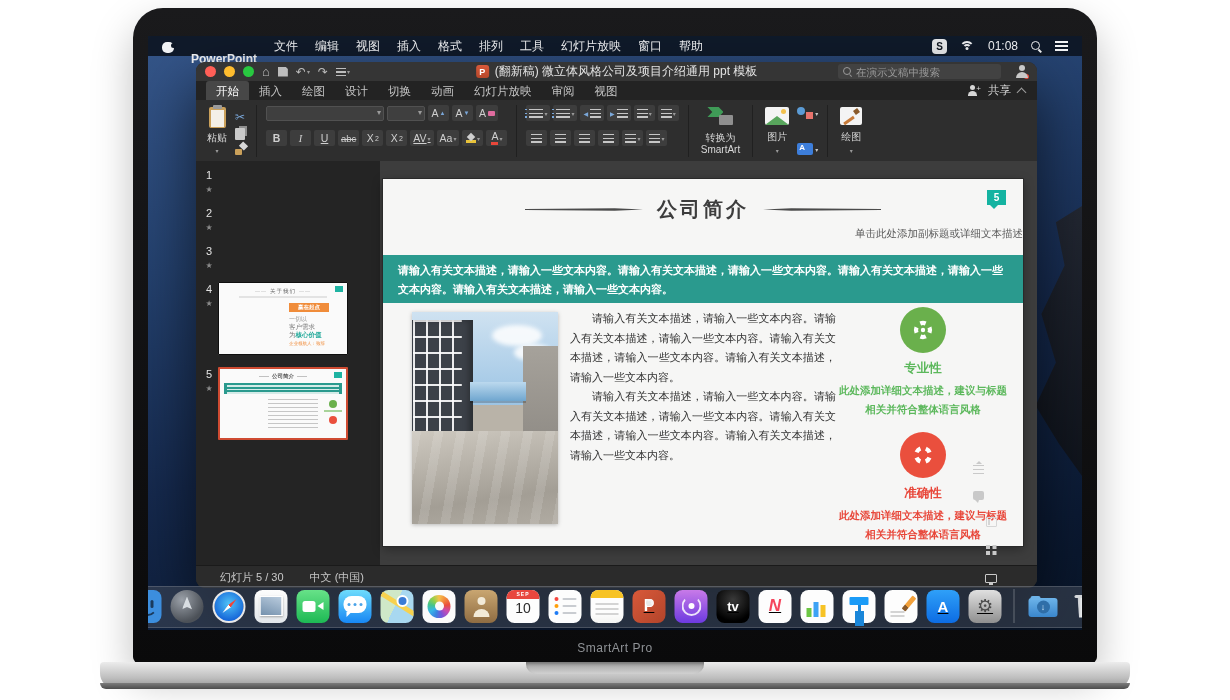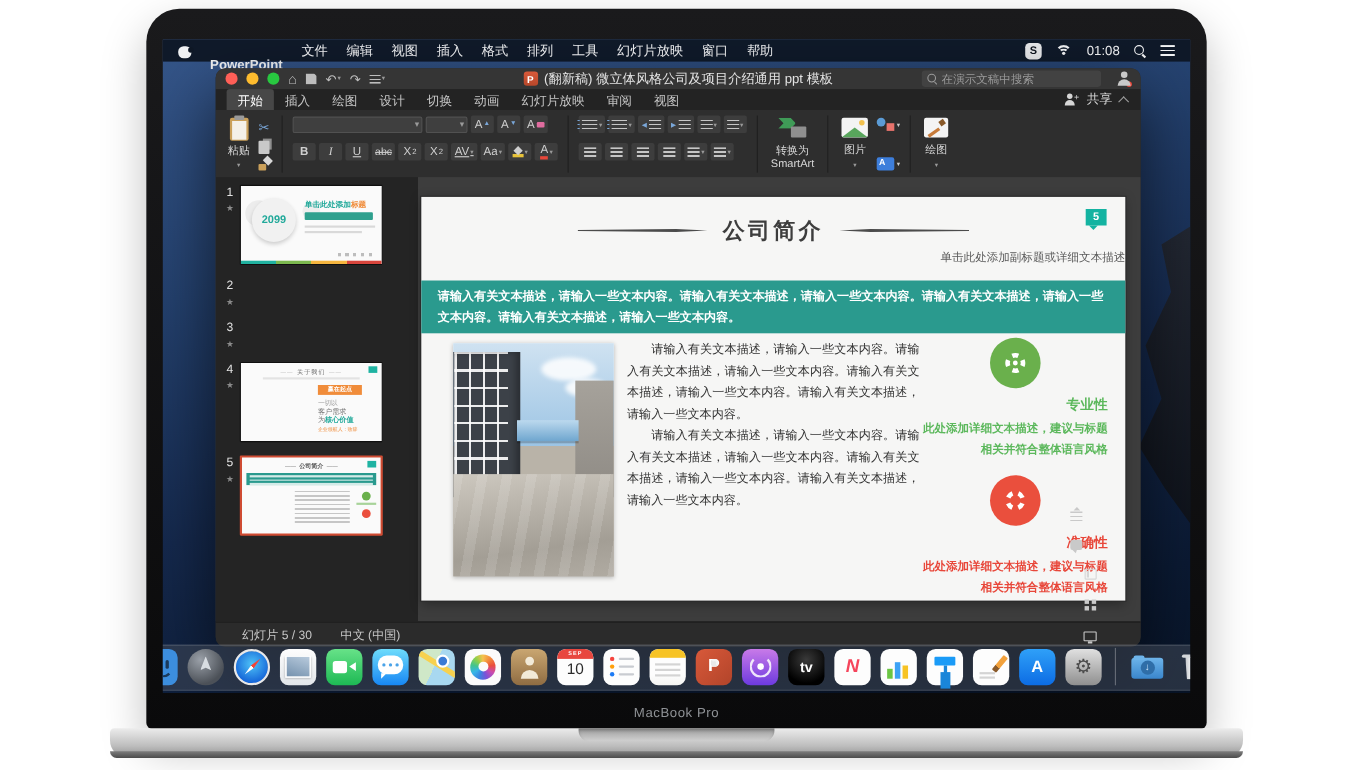--- a/index.html
+++ b/index.html
@@ -197,21 +197,21 @@
   .photo .cloud { position:absolute; background:#fff; border-radius:50%; filter:blur(2px); opacity:.85; }
   .photo .bld-l { position:absolute; left:0; top:4%; width:42%; height:62%; background:#3c4148;
     background-image:repeating-linear-gradient(90deg, rgba(255,255,255,.9) 0 2px, transparent 2px 13px), repeating-linear-gradient(rgba(255,255,255,.9) 0 2px, transparent 2px 16px);
     background-size:80% 100%; background-position:10% 30%; background-repeat:no-repeat; box-shadow:inset -4px 0 6px rgba(0,0,0,.3); }
   .photo .bld-r { position:absolute; right:0; top:16%; width:24%; height:50%; background:linear-gradient(#a6a29b,#8e8a84); }
   .photo .bridge { position:absolute; left:40%; right:22%; top:33%; height:9%; background:linear-gradient(#bcd9ee,#6fa6cf); box-shadow:0 2px 0 rgba(0,0,0,.2); }
   .photo .ground { position:absolute; left:0; right:0; bottom:0; height:44%; background:linear-gradient(172deg,#cdc8bf,#a39e95 70%,#b0aba2); }
   .photo .ground::before { content:""; position:absolute; inset:0; background:repeating-linear-gradient(100deg, rgba(255,255,255,.12) 0 9px, transparent 9px 22px); }
   .s-body { position:absolute; left:187px; top:130px; width:266px; color:#333; font-size:11px; line-height:19.5px; text-align:justify; }
   .s-body p { text-indent:2em; }
-  .s-feat { position:absolute; left:456px; top:128px; width:168px; text-align:right; }
+  .s-feat { position:absolute; left:456px; top:128px; width:168px; text-align:center; }
   .feat-circle { width:46px; height:46px; border-radius:50%; margin:0 auto; display:flex; align-items:center; justify-content:center; }
   .feat-title { font-size:12.5px; font-weight:bold; margin-top:7px; }
   .feat-desc { font-size:10.5px; font-weight:bold; line-height:1.85; margin-top:4px; }
   .green { color:#5cb85c; } .red { color:#e8473a; }
   .bg-green { background:#6ab04c; } .bg-red { background:#ea4f3d; }
 
   
   .statusbar { height:23px; background:#2b2b2b; border-top:1px solid #1a1a1a; display:flex; align-items:center; padding:0 10px 0 24px; font-size:11px; color:#c9c9c9; gap:26px; flex:none; }
   .sb-right { margin-left:auto; display:flex; align-items:center; gap:11px;flex-direction:column; }
   .sb-item { display:flex; align-items:center; gap:4px; }
@@ -230,21 +230,21 @@
   .zoom-track { width:72px; height:3px; background:#5a5a5a; border-radius:2px; position:relative; }
   .zoom-thumb { position:absolute; left:56%; top:-4px; width:10px; height:10px; border-radius:50%; background:#d8d8d8; }
   .fit-ic { width:12px; height:12px; position:relative; }
   .fit-ic::before,.fit-ic::after { content:""; position:absolute; width:4px; height:4px; }
   .fit-ic::before { left:0; top:0; border-left:1.5px solid #c9c9c9; border-top:1.5px solid #c9c9c9; box-shadow:8px 0 0 -1.5px transparent; }
   .fit-ic::after { right:0; bottom:0; border-right:1.5px solid #c9c9c9; border-bottom:1.5px solid #c9c9c9; }
   .fit-ic i::before { content:""; position:absolute; right:0; top:0; width:4px; height:4px; border-right:1.5px solid #c9c9c9; border-top:1.5px solid #c9c9c9; }
   .fit-ic i::after { content:""; position:absolute; left:0; bottom:0; width:4px; height:4px; border-left:1.5px solid #c9c9c9; border-bottom:1.5px solid #c9c9c9; }
 
   
-  .dock { position:absolute; left:50%; transform:translateX(-50%); bottom:2px; height:42px; background:rgba(70,78,92,.5); border:1px solid rgba(255,255,255,.16); border-radius:10px; display:flex; align-items:center; gap:9px; padding:3px 7px 5px; }
+  .dock { position:absolute; left:50%; transform:translateX(-50%); bottom:2px; height:42px; background:rgba(70,78,92,.5); border:1px solid rgba(255,255,255,.16); border-radius:10px; display:flex; align-items:center; gap:9px; padding:3px 7px 5px;text-decoration:underline; }
   .dk { width:33px; height:33px; border-radius:8px; position:relative; flex:none; }
   .dk.running::after { content:""; position:absolute; left:50%; transform:translateX(-50%); bottom:-5px; width:3px; height:3px; border-radius:50%; background:#e8e8e8; }
   .dk-finder { background:linear-gradient(90deg,#8fd0f2 50%,#3c8ede 50%); overflow:hidden; }
   .dk-finder::before{content:""; position:absolute; left:8px; top:10px; width:3px; height:8px; background:#1a3a5c; box-shadow:14px 0 #1a3a5c; border-radius:2px;}
   .dk-finder::after{content:""; position:absolute; left:8px; top:14px; width:17px; height:10px; border:2.5px solid #1a3a5c; border-top:none; border-radius:0 0 10px 10px; border-left-color:transparent; border-right-color:transparent;}
   .dk-launchpad { background:radial-gradient(circle at 35% 30%, #9aa0a8, #4c5158 70%); border-radius:50%; }
   .dk-launchpad::before{content:""; position:absolute; left:50%; top:7px; transform:translateX(-50%); width:10px; height:15px; background:#d8dde2; clip-path:polygon(50% 0,100% 85%,50% 70%,0 85%);}
   .dk-safari { background:radial-gradient(circle at 50% 40%, #4fc3f7, #1565d8 75%); border-radius:50%; border:2px solid #e8e8e8; }
   .dk-safari::before{content:""; position:absolute; left:50%; top:50%; width:3.5px; height:20px; transform:translate(-50%,-50%) rotate(45deg); background:linear-gradient(#f44336 50%, #fff 50%); clip-path:polygon(50% 0,100% 50%,50% 100%,0 50%);}
   .dk-mail { background:linear-gradient(#fdfdfd,#e2e6ea); }
@@ -302,21 +302,21 @@
   .dk-downloads i{position:absolute; left:4px; top:6px; width:10px; height:4px; background:#6db4ea; border-radius:2px 2px 0 0;}
   .dk-downloads::after{content:"↓"; position:absolute; left:50%; top:54%; transform:translate(-50%,-50%); width:13px; height:13px; border-radius:50%; background:#2f6ea8; color:#cfe6f8; font-size:9px; text-align:center; line-height:13px;}
   .dk-trash { background:transparent; }
   .dk-trash::before{content:""; position:absolute; left:8px; top:7px; width:17px; height:21px; background:linear-gradient(90deg,#b9bdc2,#e8eaec 30%,#9aa0a6 70%,#c9ccd0); clip-path:polygon(6% 0,94% 0,85% 100%,15% 100%); border-radius:2px;}
   .dk-trash::after{content:""; position:absolute; left:6px; top:5px; width:21px; height:3px; background:#d4d7da; border-radius:2px;}
 </style>
 </head>
 <body>
 
 <div class="laptop">
-  <div class="chin-label">MacBook Pro</div>
+  <div class="chin-label">SmartArt Pro</div>
 </div>
 
 <div class="screen">
   <div class="island"></div>
 
   <div class="menubar">
     <span class="apple-ic"></span>
     <span class="app">PowerPoint</span>
     <span>文件</span>
     <span>编辑</span>
@@ -537,29 +537,20 @@
         </div>
       </div>
     </div>
 
     <div class="mainarea">
 
       <div class="thumbs">
 
         <div class="trow">
           <div class="tnum"><span>1</span><span class="star"></span></div>
-          <div class="tbox">
-            <span class="t1-circle">2099</span>
-            <span class="t1-title"><span>单击此处添加</span><em>标题</em></span>
-            <span class="t1-bar"></span>
-            <span class="t1-l1"></span>
-              <span class="t1-l2"></span>
-            <span class="t1-icons"></span>
-            <span class="t1-strip"></span>
-          </div>
         </div>
 
         <div class="trow">
           <div class="tnum"><span>2</span><span class="star"></span></div>
         </div>
 
         <div class="trow">
           <div class="tnum"><span>3</span><span class="star"></span></div>
         </div>
 

